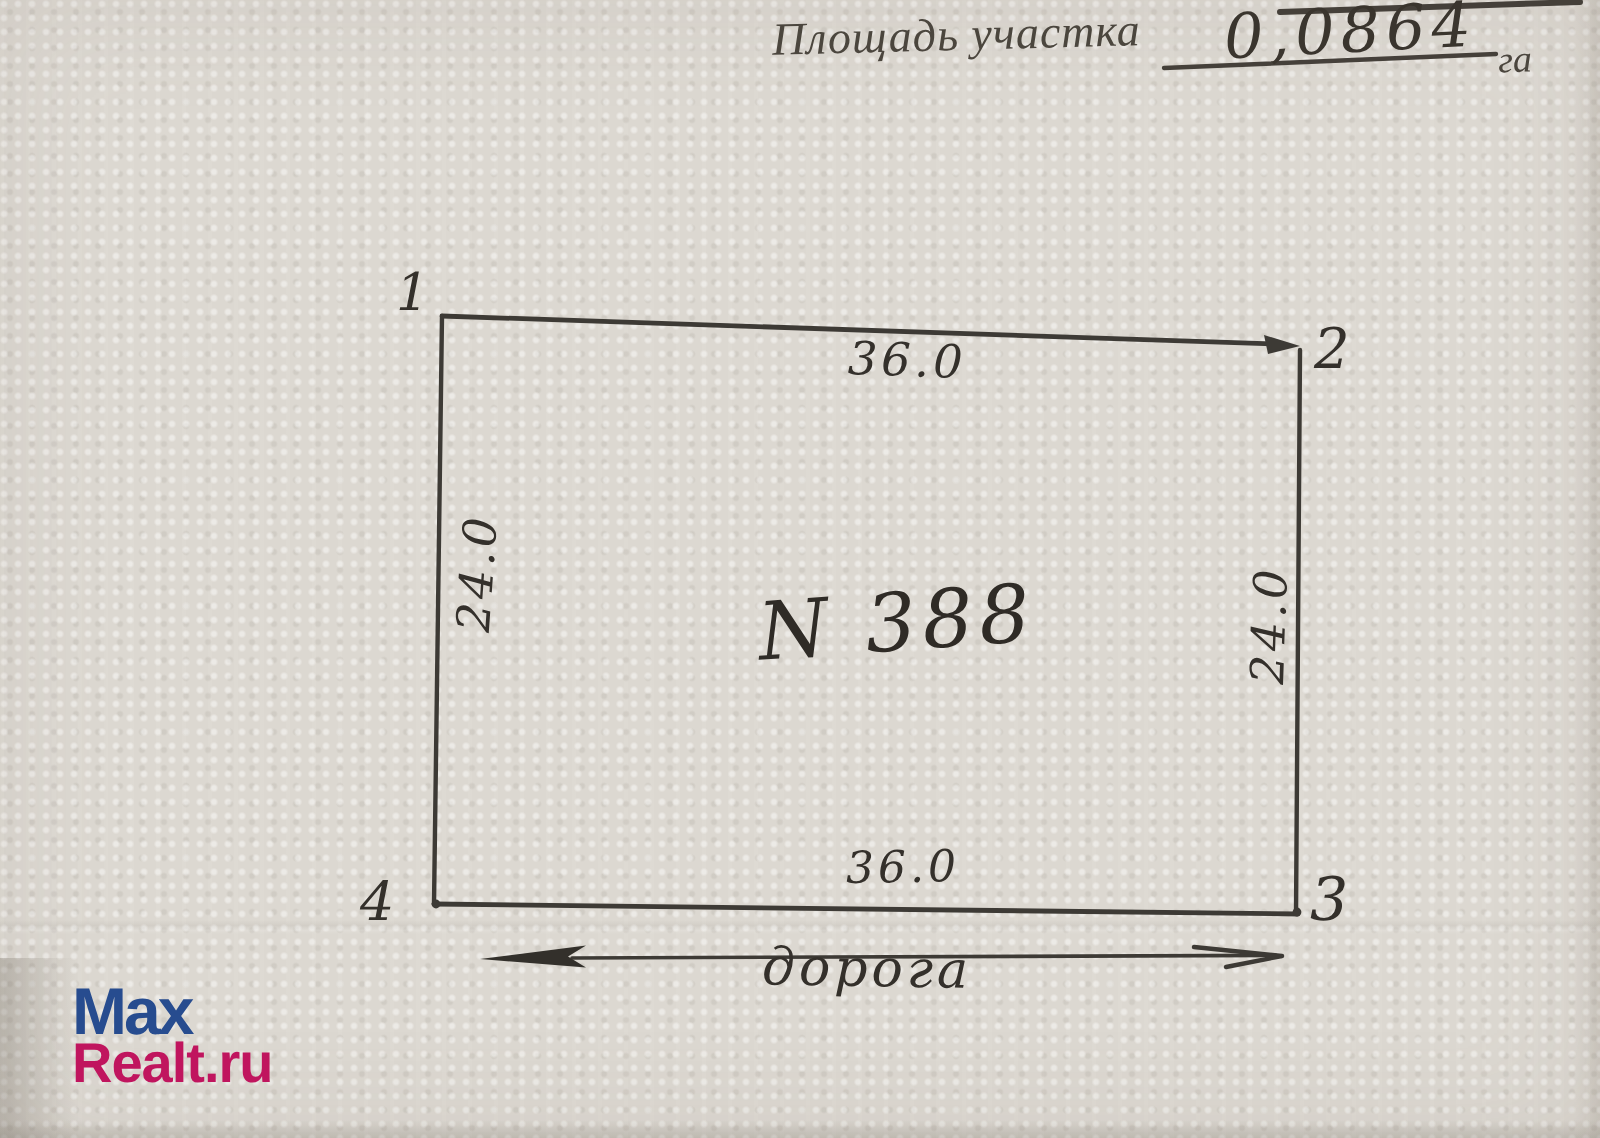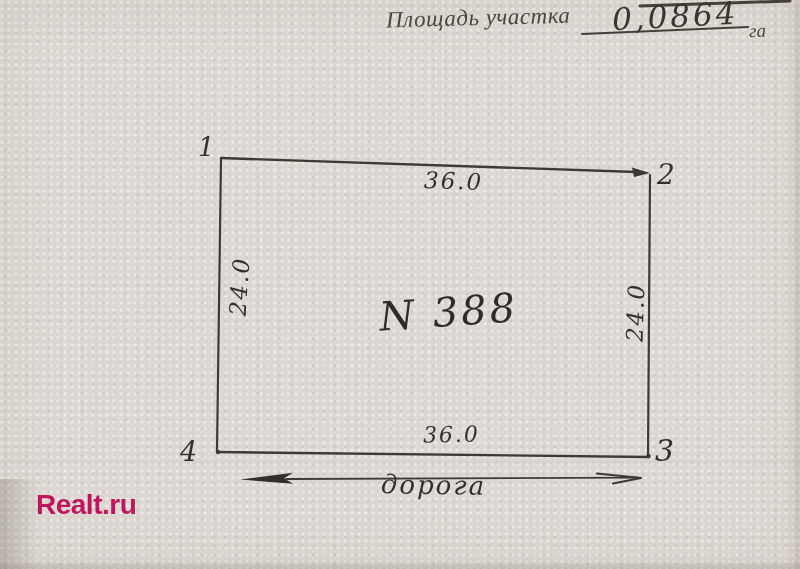--- a/index.html
+++ b/index.html
@@ -97,16 +97,17 @@
 
   <div class="hw dim-top">36.0</div>
   <div class="hw dim-bottom">36.0</div>
   <div class="hw dim-left">24.0</div>
   <div class="hw dim-right">24.0</div>
 
   <div class="hw plot-number">N 388</div>
   <div class="hw road-label">дорога</div>
 
   <div class="watermark">
+    <span class="wm1">Max</span>
     <span class="wm2">Realt.ru</span>
   </div>
 
 </div>
 
 </body></html>

